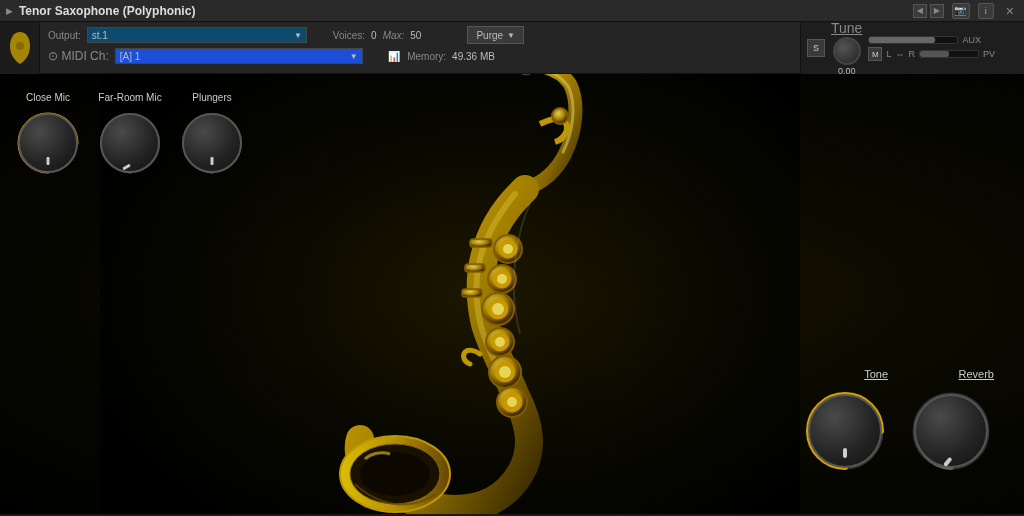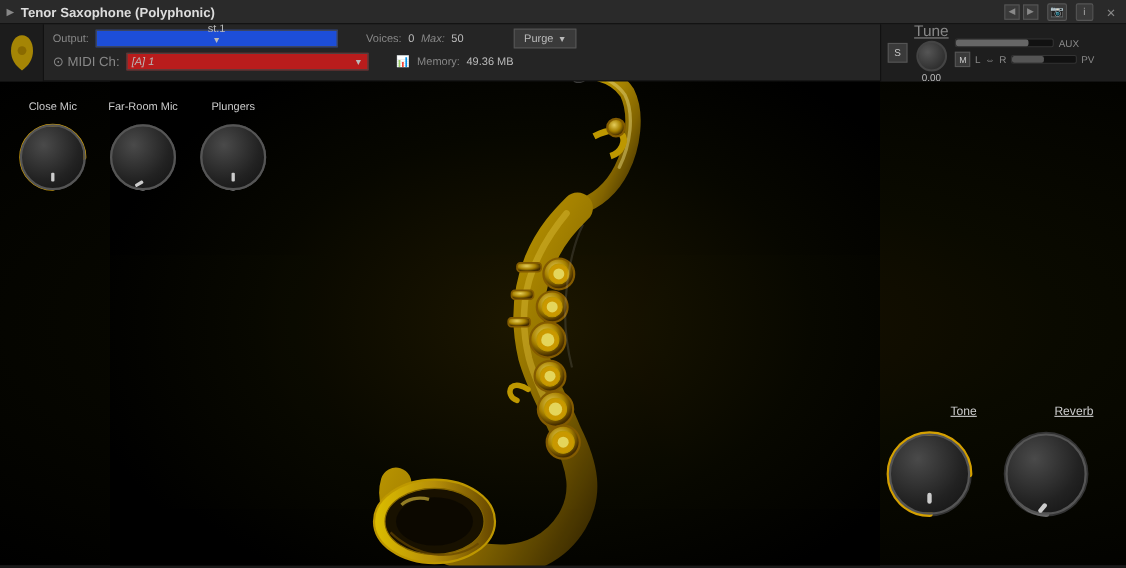--- a/index.html
+++ b/index.html
@@ -136,56 +136,56 @@
   <div style="width:40px;height:52px;background:#1c1c1c;display:flex;align-items:center;justify-content:center;border-right:1px solid #111;">
     <svg width="28" height="36" viewBox="0 0 28 36">
       <path d="M14 2 C8 2 4 8 4 16 C4 24 8 30 14 34 C20 30 24 24 24 16 C24 8 20 2 14 2Z" fill="#c8a000" opacity="0.8"></path>
       <circle cx="14" cy="16" r="4" fill="#8a6a00"></circle>
     </svg>
   </div>
 
   <div style="flex:1; display:flex; flex-direction:column; padding:4px 8px; gap:4px;">
     <div style="display:flex; align-items:center; gap:6px;">
       <span style="color:#888;font-size:10px;">Output:</span>
-      <div style="background:#1d4ed8;border:1px solid #444;color:#bbb;font-size:10px;padding:1px 4px;width:220px;height:16px;display:flex;align-items:center;justify-content:flex-end;flex-direction:column;">
+      <div style="background:#0c4a6e;border:1px solid #444;color:#bbb;font-size:10px;padding:1px 4px;width:220px;height:16px;display:flex;align-items:center;justify-content:space-between;">
         <span>st.1</span>
           <span style="font-size:8px;">▼</span>
       </div>
       <span style="color:#888;font-size:10px;margin-left:20px;">Voices:</span>
       <span style="color:#bbb;font-size:10px;">0</span>
       <span style="color:#888;font-size:10px;font-style:italic;">Max:</span>
       <span style="color:#bbb;font-size:10px;">50</span>
       <div style="background:#3a3a3a;border:1px solid #555;color:#bbb;font-size:10px;padding:2px 8px;cursor:pointer;height:18px;margin-left:40px;display:flex;align-items:center;gap:4px;">
         <span>Purge</span>
           <span style="font-size:8px;">▼</span>
       </div>
     </div>
     <div style="display:flex; align-items:center; gap:6px;">
       <span style="color:#888;font-size:12px;">⊙ <span>MIDI Ch:</span></span>
-      <div style="background:#b91c1c;border:1px solid #444;color:#bbb;font-size:10px;padding:1px 4px;width:220px;height:16px;display:flex;align-items:center;justify-content:space-between;font-style:italic;">
+      <div style="background:#1d4ed8;border:1px solid #444;color:#bbb;font-size:10px;padding:1px 4px;width:248px;height:16px;display:flex;align-items:center;justify-content:space-between;">
         <span>[A]  1</span>
           <span style="font-size:8px;">▼</span>
       </div>
       <span style="color:#888;font-size:10px;margin-left:20px;">📊</span>
       <span style="color:#888;font-size:10px;">Memory:</span>
       <span style="color:#bbb;font-size:10px;">49.36 MB</span>
     </div>
   </div>
 
   <div style="width:224px;height:52px;background:#1e1e1e;display:flex;align-items:center;padding:4px 6px;gap:6px;border-left:1px solid #111;">
     <div style="width:18px;height:18px;background:#3a3a3a;border:1px solid #555;color:#ccc;font-size:9px;display:flex;align-items:center;justify-content:center;cursor:pointer;">
       <span>S</span>
     </div>
     <div style="display:flex;flex-direction:column;align-items:center;gap:1px;">
       <span style="font-size:14px;color:#888;text-decoration:underline;">Tune</span>
       <div style="width:28px;height:28px;border-radius:50%;background:radial-gradient(circle at 35% 35%, #555, #222);border:2px solid #444;cursor:pointer;"></div>
       <span style="font-size:9px;color:#bbb;">0.00</span>
     </div>
     <div style="display:flex;flex-direction:column;gap:2px;">
-      <div style="display:flex;gap:4px;">
+      <div style="display:flex;align-items:center;gap:4px;">
         <div style="width:90px;height:8px;background:#111;border:1px solid #333;border-radius:2px;cursor:pointer;">
           <div style="width:75%;height:100%;background:#666;border-radius:2px;"></div>
         </div>
         <span style="font-size:9px;color:#888;">AUX</span>
       </div>
       <div style="display:flex;align-items:center;gap:4px;">
         <div style="width:14px;height:14px;background:#3a3a3a;border:1px solid #555;color:#ccc;font-size:8px;display:flex;align-items:center;justify-content:center;cursor:pointer;">M</div>
         <span style="font-size:9px;color:#888;">L</span>
         <div style="font-size:9px;color:#888;cursor:pointer;">⇔</div>
         <span style="font-size:9px;color:#888;">R</span>

